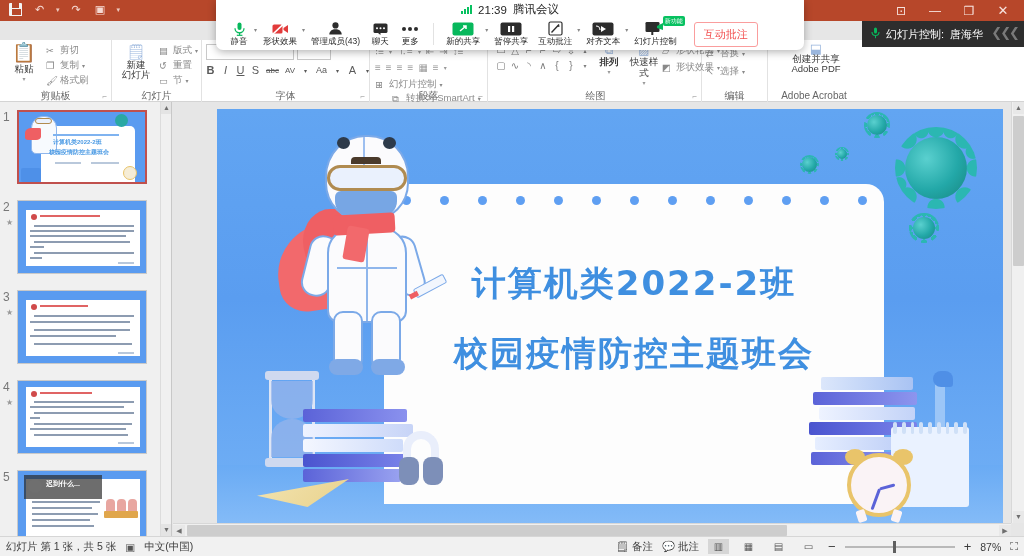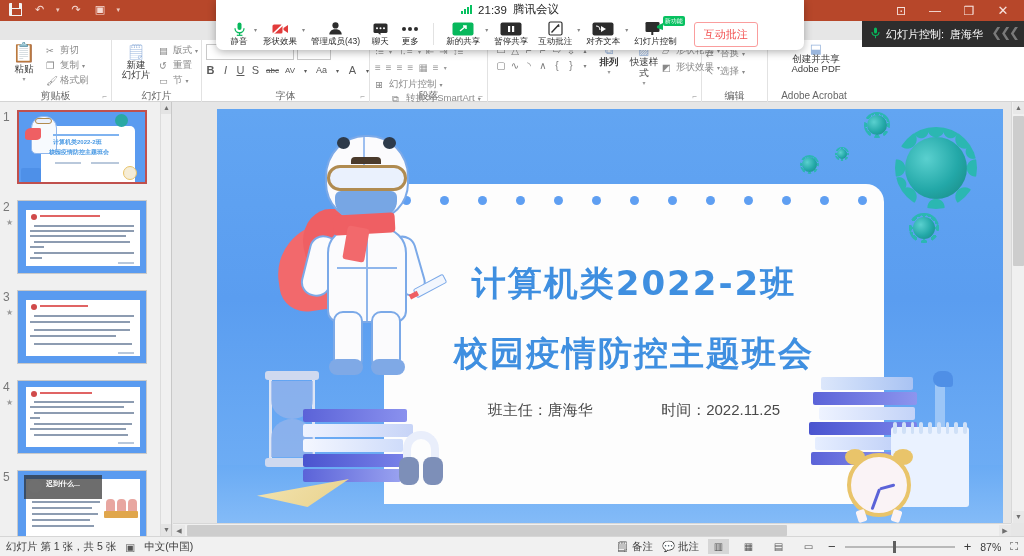--- a/index.html
+++ b/index.html
@@ -438,20 +438,21 @@
             <span class="sm-ico">▱</span>
             <span>形状轮廓</span>
             <span style="font-size:6px;">▾</span>
           </div>
         <div class="sm-item" style="left:172px;top:20px;">
             <span class="sm-ico">◩</span>
             <span>形状效果</span>
             <span style="font-size:6px;">▾</span>
           </div>
       </div>
+      <div class="rgroup-label">绘图</div>
       <div class="dlg-launch">⌐</div>
     </div>
 
     <div class="rgroup" style="left:702px;width:66px;">
       <div class="rgroup-body">
         <div class="sm-item" style="left:4px;top:6px;">
             <span class="sm-ico">⇄</span>
             <span>替换</span>
             <span style="font-size:6px;">▾</span>
           </div>
@@ -621,25 +622,20 @@
         <div class="goggle-eye" style="left:62px;"></div>
         <div class="goggle-eye" style="left:108px;"></div>
         <div class="mask"></div>
         <div class="scarf"></div>
           <div class="scarf-tail"></div>
         <div class="syringe"></div>
       </div>
 
       <div class="slide-title1">计算机类2022-2班</div>
       <div class="slide-title2">校园疫情防控主题班会</div>
-      <div class="slide-sub">
-        <span>班主任：唐海华</span>
-        <span class="gap"></span>
-        <span>时间：2022.11.25</span>
-      </div>
 
       <div class="hourglass">
         <div class="hg-cap" style="top:0;"></div>
         <div class="hg-cap" style="bottom:0;"></div>
         <div class="hg-stem"></div>
           <div class="hg-stem r"></div>
         <div class="hg-bulb" style="top:10px;border-radius:0 0 50% 50%;"></div>
         <div class="hg-bulb" style="bottom:10px;border-radius:50% 50% 0 0;"></div>
       </div>
 

